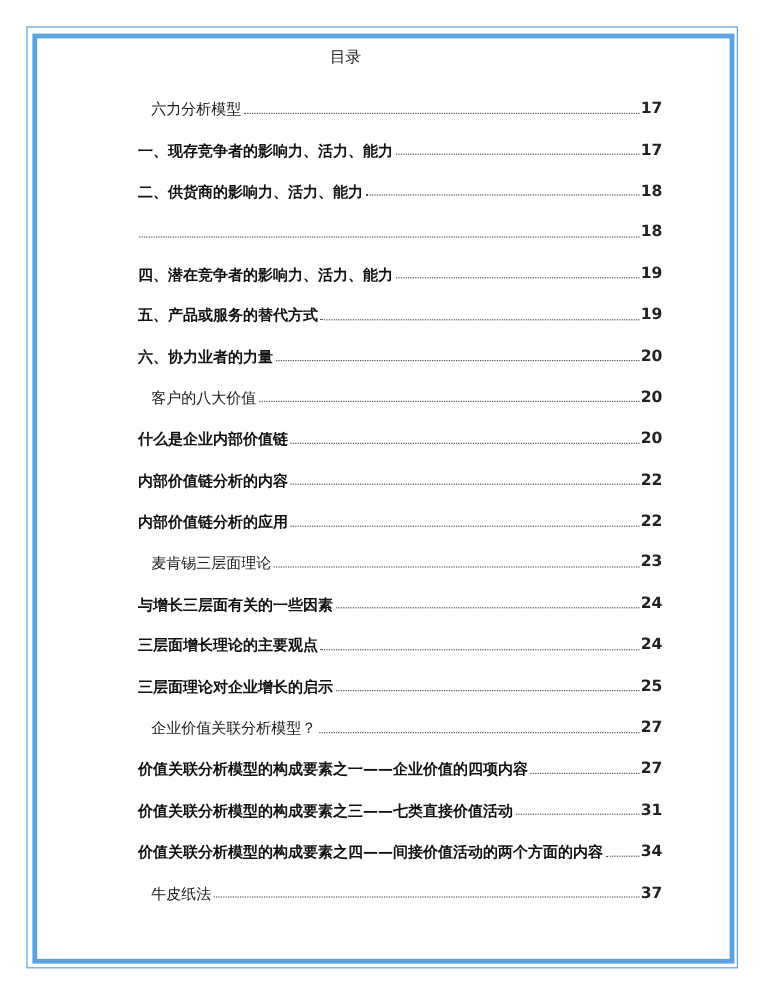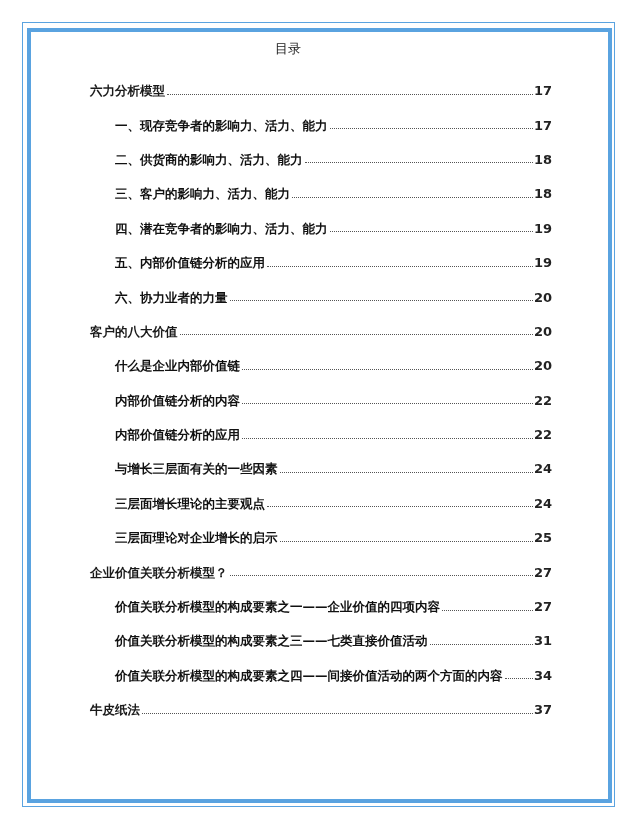--- a/index.html
+++ b/index.html
@@ -60,22 +60,23 @@
     .toc-row .label {
       white-space: nowrap;
       background: #fff;
       padding-right: 1px;
       z-index: 1;
     }
     .toc-row.level-2 .label {
       font-weight: bold;
     }
     .toc-row.level-1 .label {
-      font-weight: bold;
+      font-weight: normal;
       color: #1a1a1a;
+      margin-left: 36px;
     }
     .toc-row.level-2 {
       padding-left: 25px;
     }
     .toc-row .leader {
       flex: 1;
       border-bottom: 1px dotted #555;
       height: 0;
       margin-top: 6px;
       margin-left: 1px;
@@ -108,31 +109,30 @@
     <span class="label">一、现存竞争者的影响力、活力、能力</span>
     <span class="leader"></span>
     <span class="page">17</span>
   </div>
   <div class="toc-row level-2">
     <span class="label">二、供货商的影响力、活力、能力</span>
     <span class="leader"></span>
     <span class="page">18</span>
   </div>
   <div class="toc-row level-2">
-    <span class="label">三、客户的影响力、活力、能力</span>
     <span class="leader"></span>
     <span class="page">18</span>
   </div>
   <div class="toc-row level-2">
     <span class="label">四、潜在竞争者的影响力、活力、能力</span>
     <span class="leader"></span>
     <span class="page">19</span>
   </div>
   <div class="toc-row level-2">
-    <span class="label">五、内部价值链分析的应用</span>
+    <span class="label">五、产品或服务的替代方式</span>
     <span class="leader"></span>
     <span class="page">19</span>
   </div>
   <div class="toc-row level-2">
     <span class="label">六、协力业者的力量</span>
     <span class="leader"></span>
     <span class="page">20</span>
   </div>
   <div class="toc-row level-1">
     <span class="label">客户的八大价值</span>
@@ -147,20 +147,25 @@
   <div class="toc-row level-2">
     <span class="label">内部价值链分析的内容</span>
     <span class="leader"></span>
     <span class="page">22</span>
   </div>
   <div class="toc-row level-2">
     <span class="label">内部价值链分析的应用</span>
     <span class="leader"></span>
     <span class="page">22</span>
   </div>
+  <div class="toc-row level-1">
+    <span class="label">麦肯锡三层面理论</span>
+    <span class="leader"></span>
+    <span class="page">23</span>
+  </div>
   <div class="toc-row level-2">
     <span class="label">与增长三层面有关的一些因素</span>
     <span class="leader"></span>
     <span class="page">24</span>
   </div>
   <div class="toc-row level-2">
     <span class="label">三层面增长理论的主要观点</span>
     <span class="leader"></span>
     <span class="page">24</span>
   </div>

